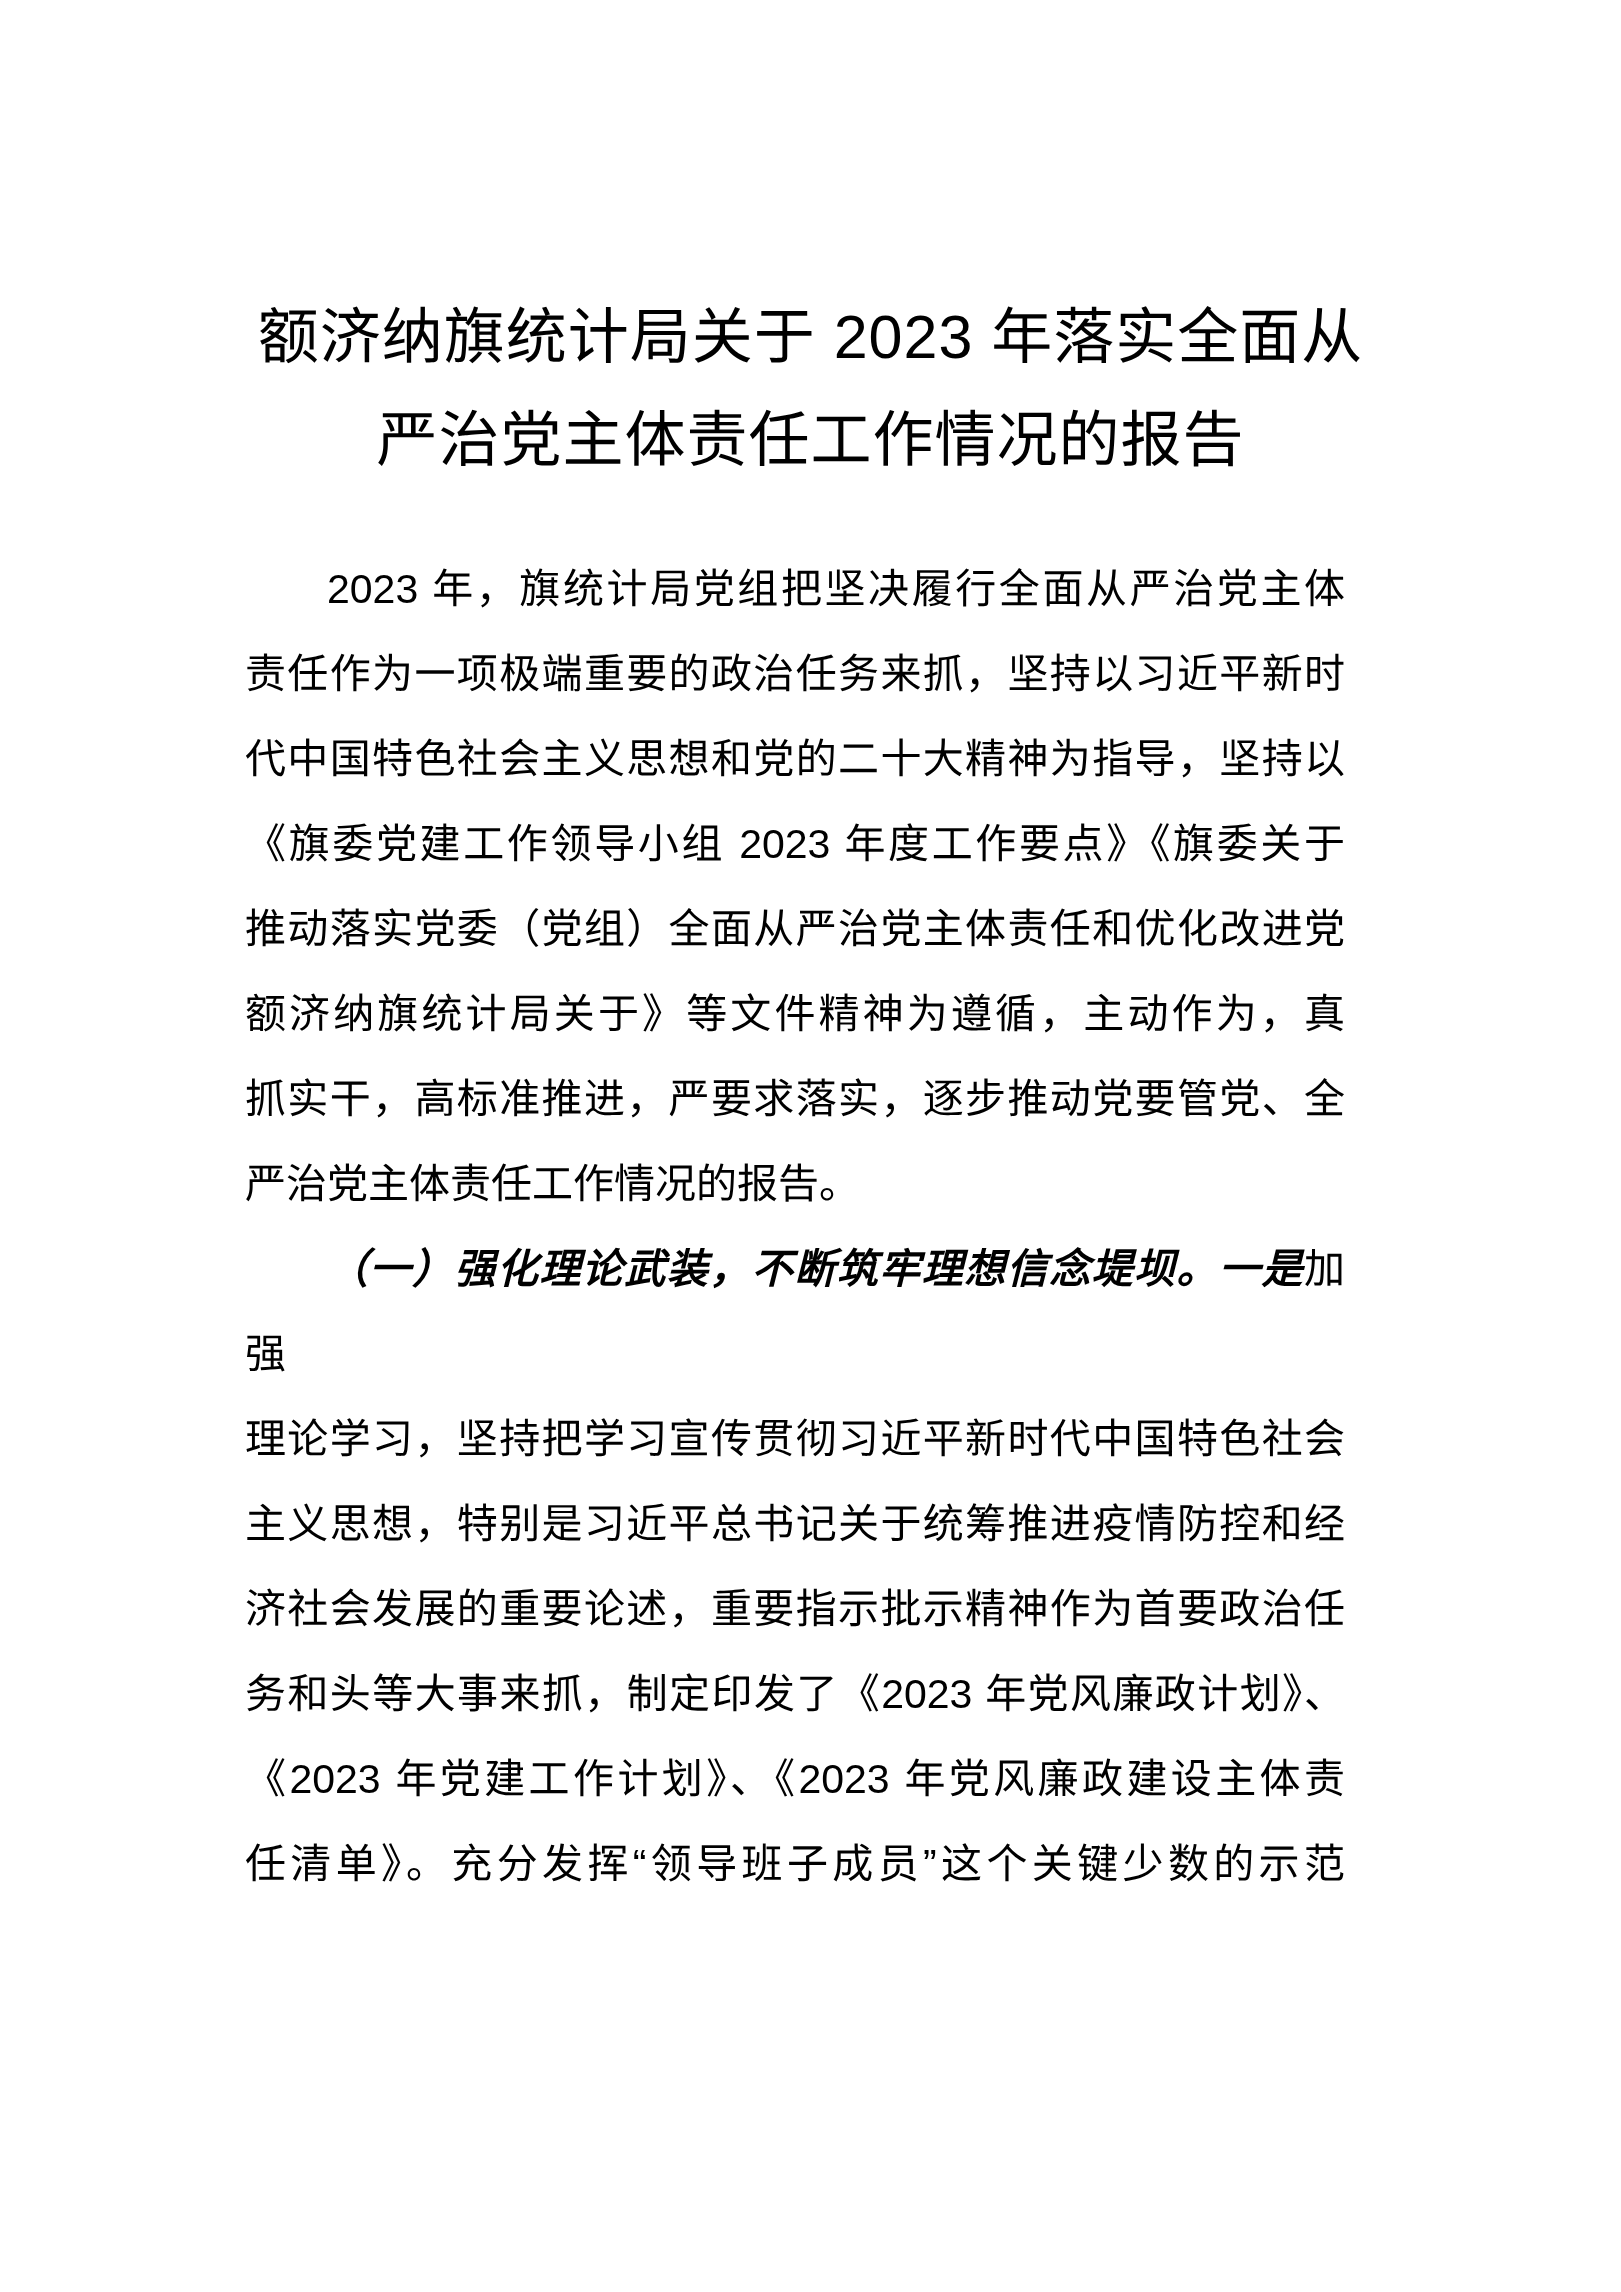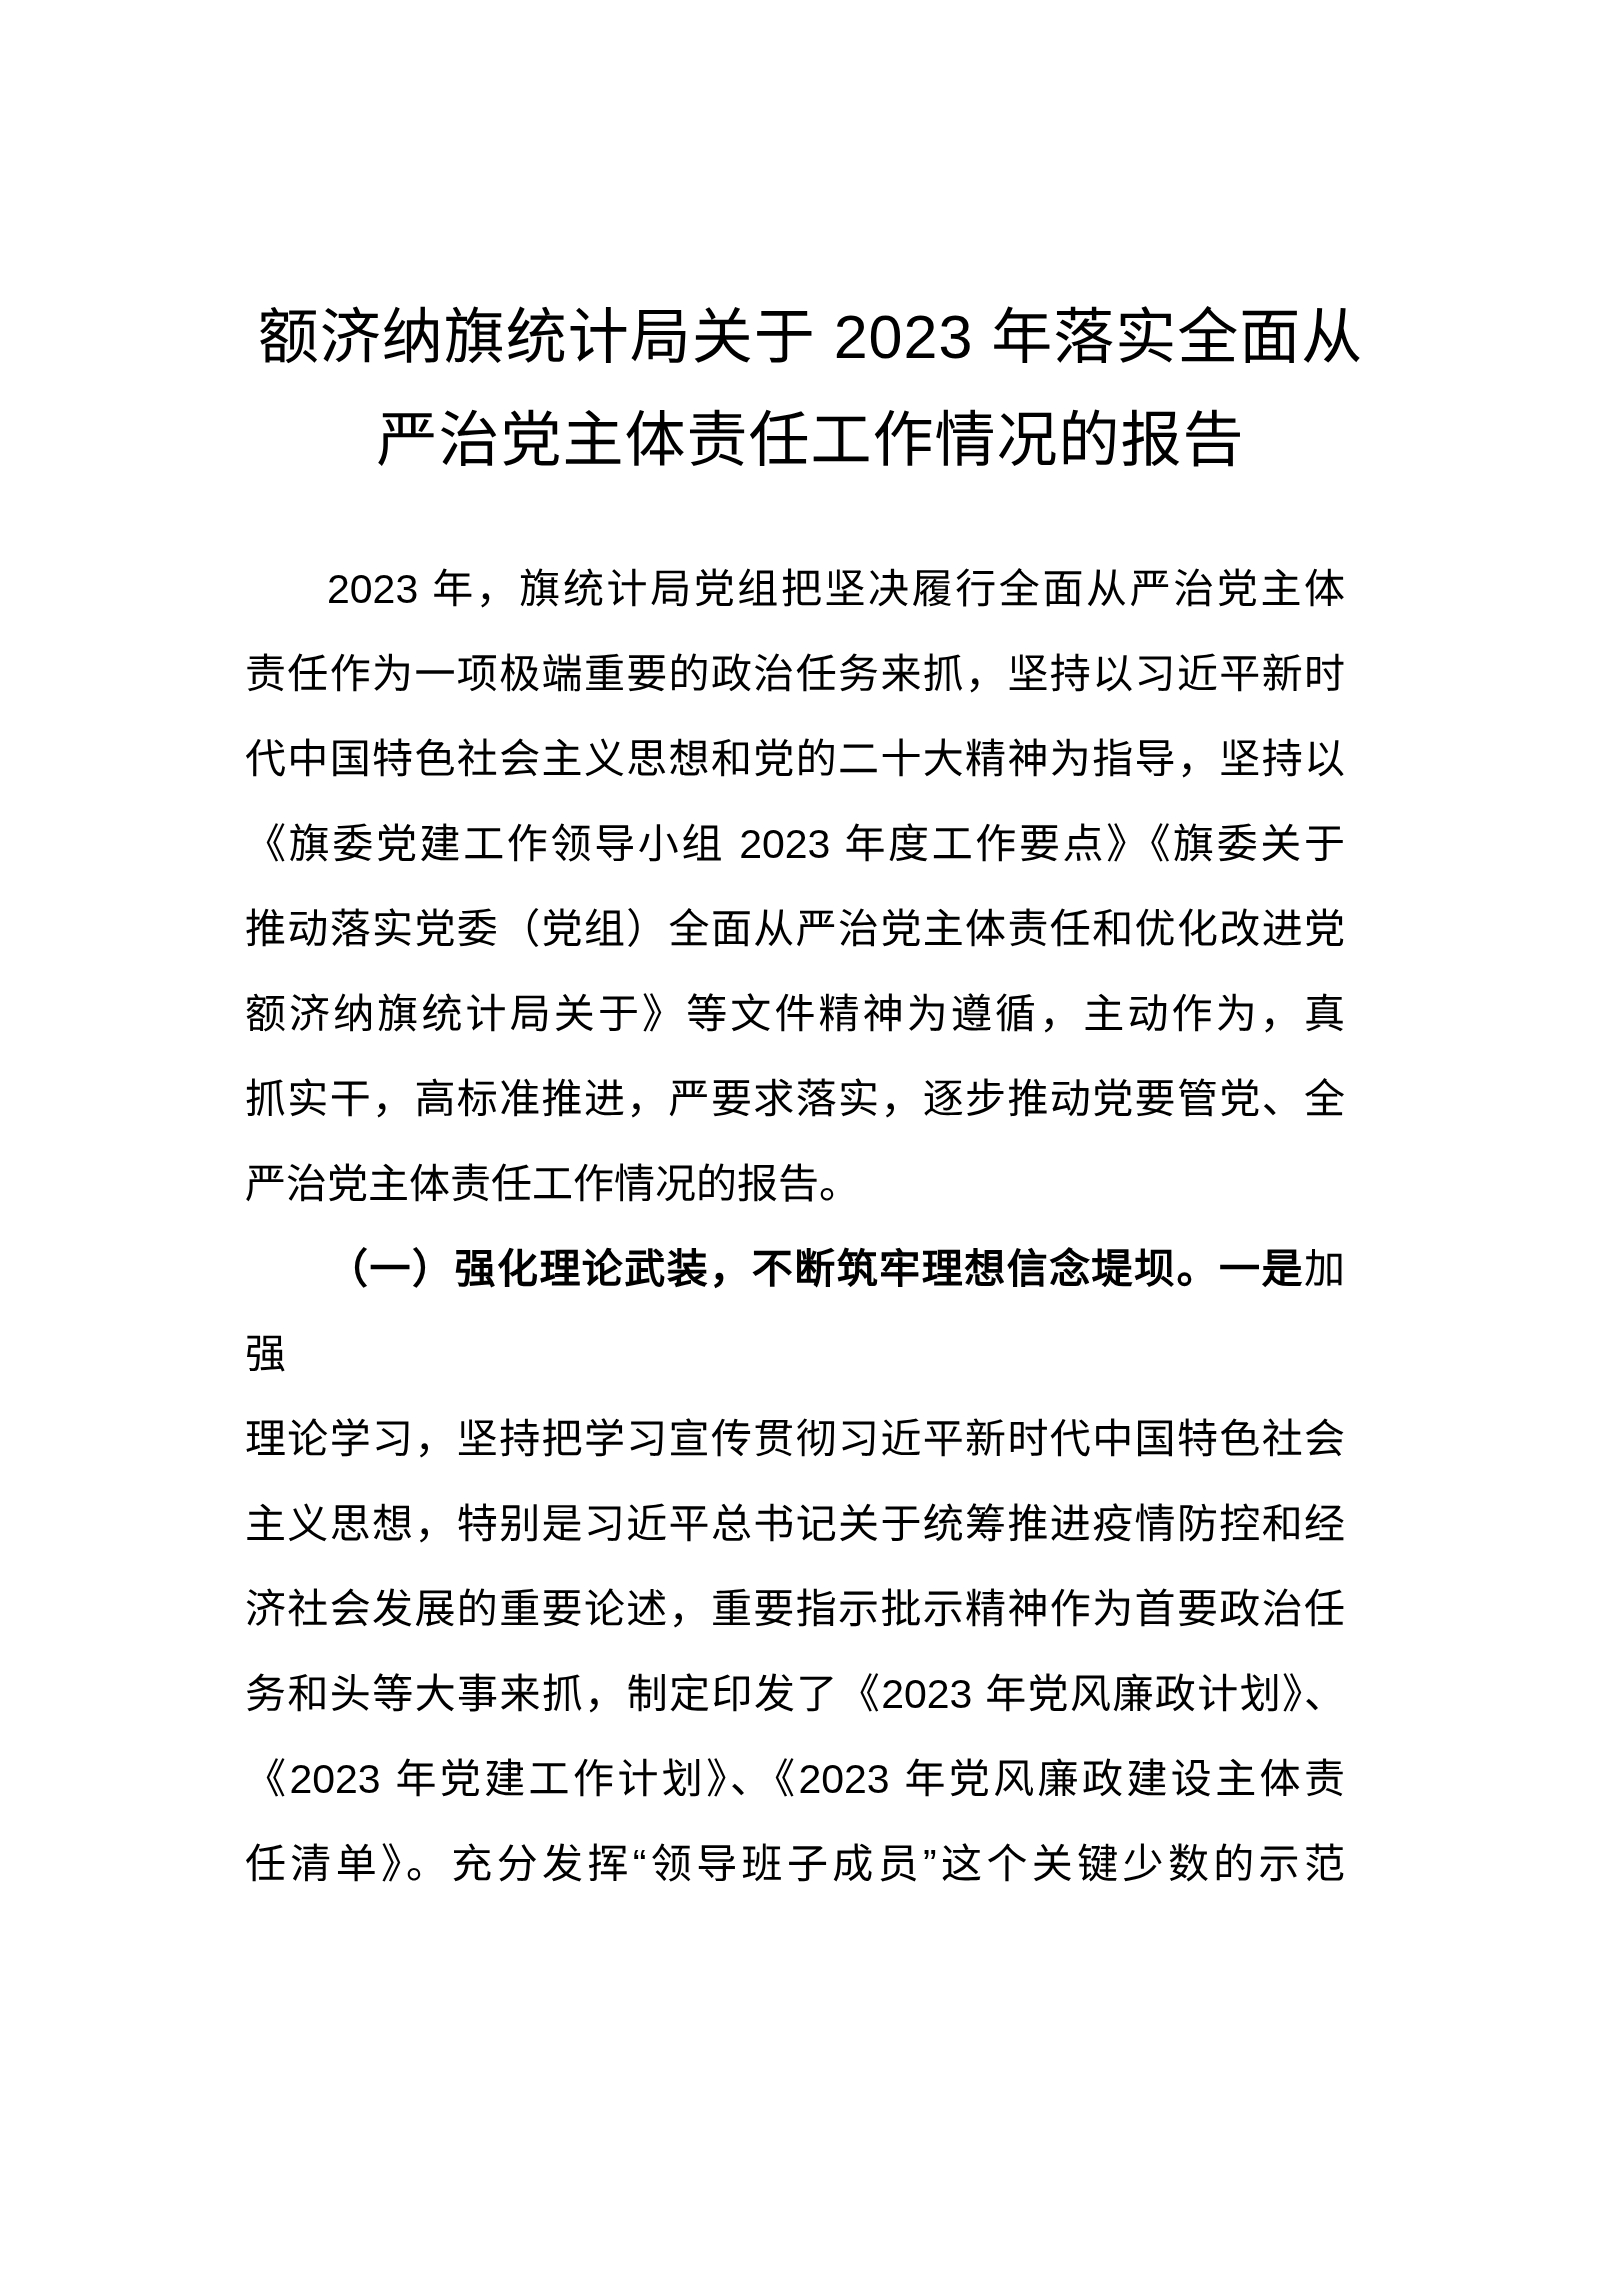--- a/index.html
+++ b/index.html
@@ -38,20 +38,21 @@
   .line.indent {
     text-indent: 2em;
   }
   .line.justify {
     text-align: justify;
     text-align-last: justify;
     text-justify: inter-character;
   }
   .seg.b {
     font-weight: 700;
+    font-style: italic;
   }
 </style>
 </head>
 <body>
 
 <div class="page">
   <div class="doc-title" id="title-root">
       <div class="title-line">额济纳旗统计局关于 2023 年落实全面从</div>
       <div class="title-line">严治党主体责任工作情况的报告</div>
     </div>

